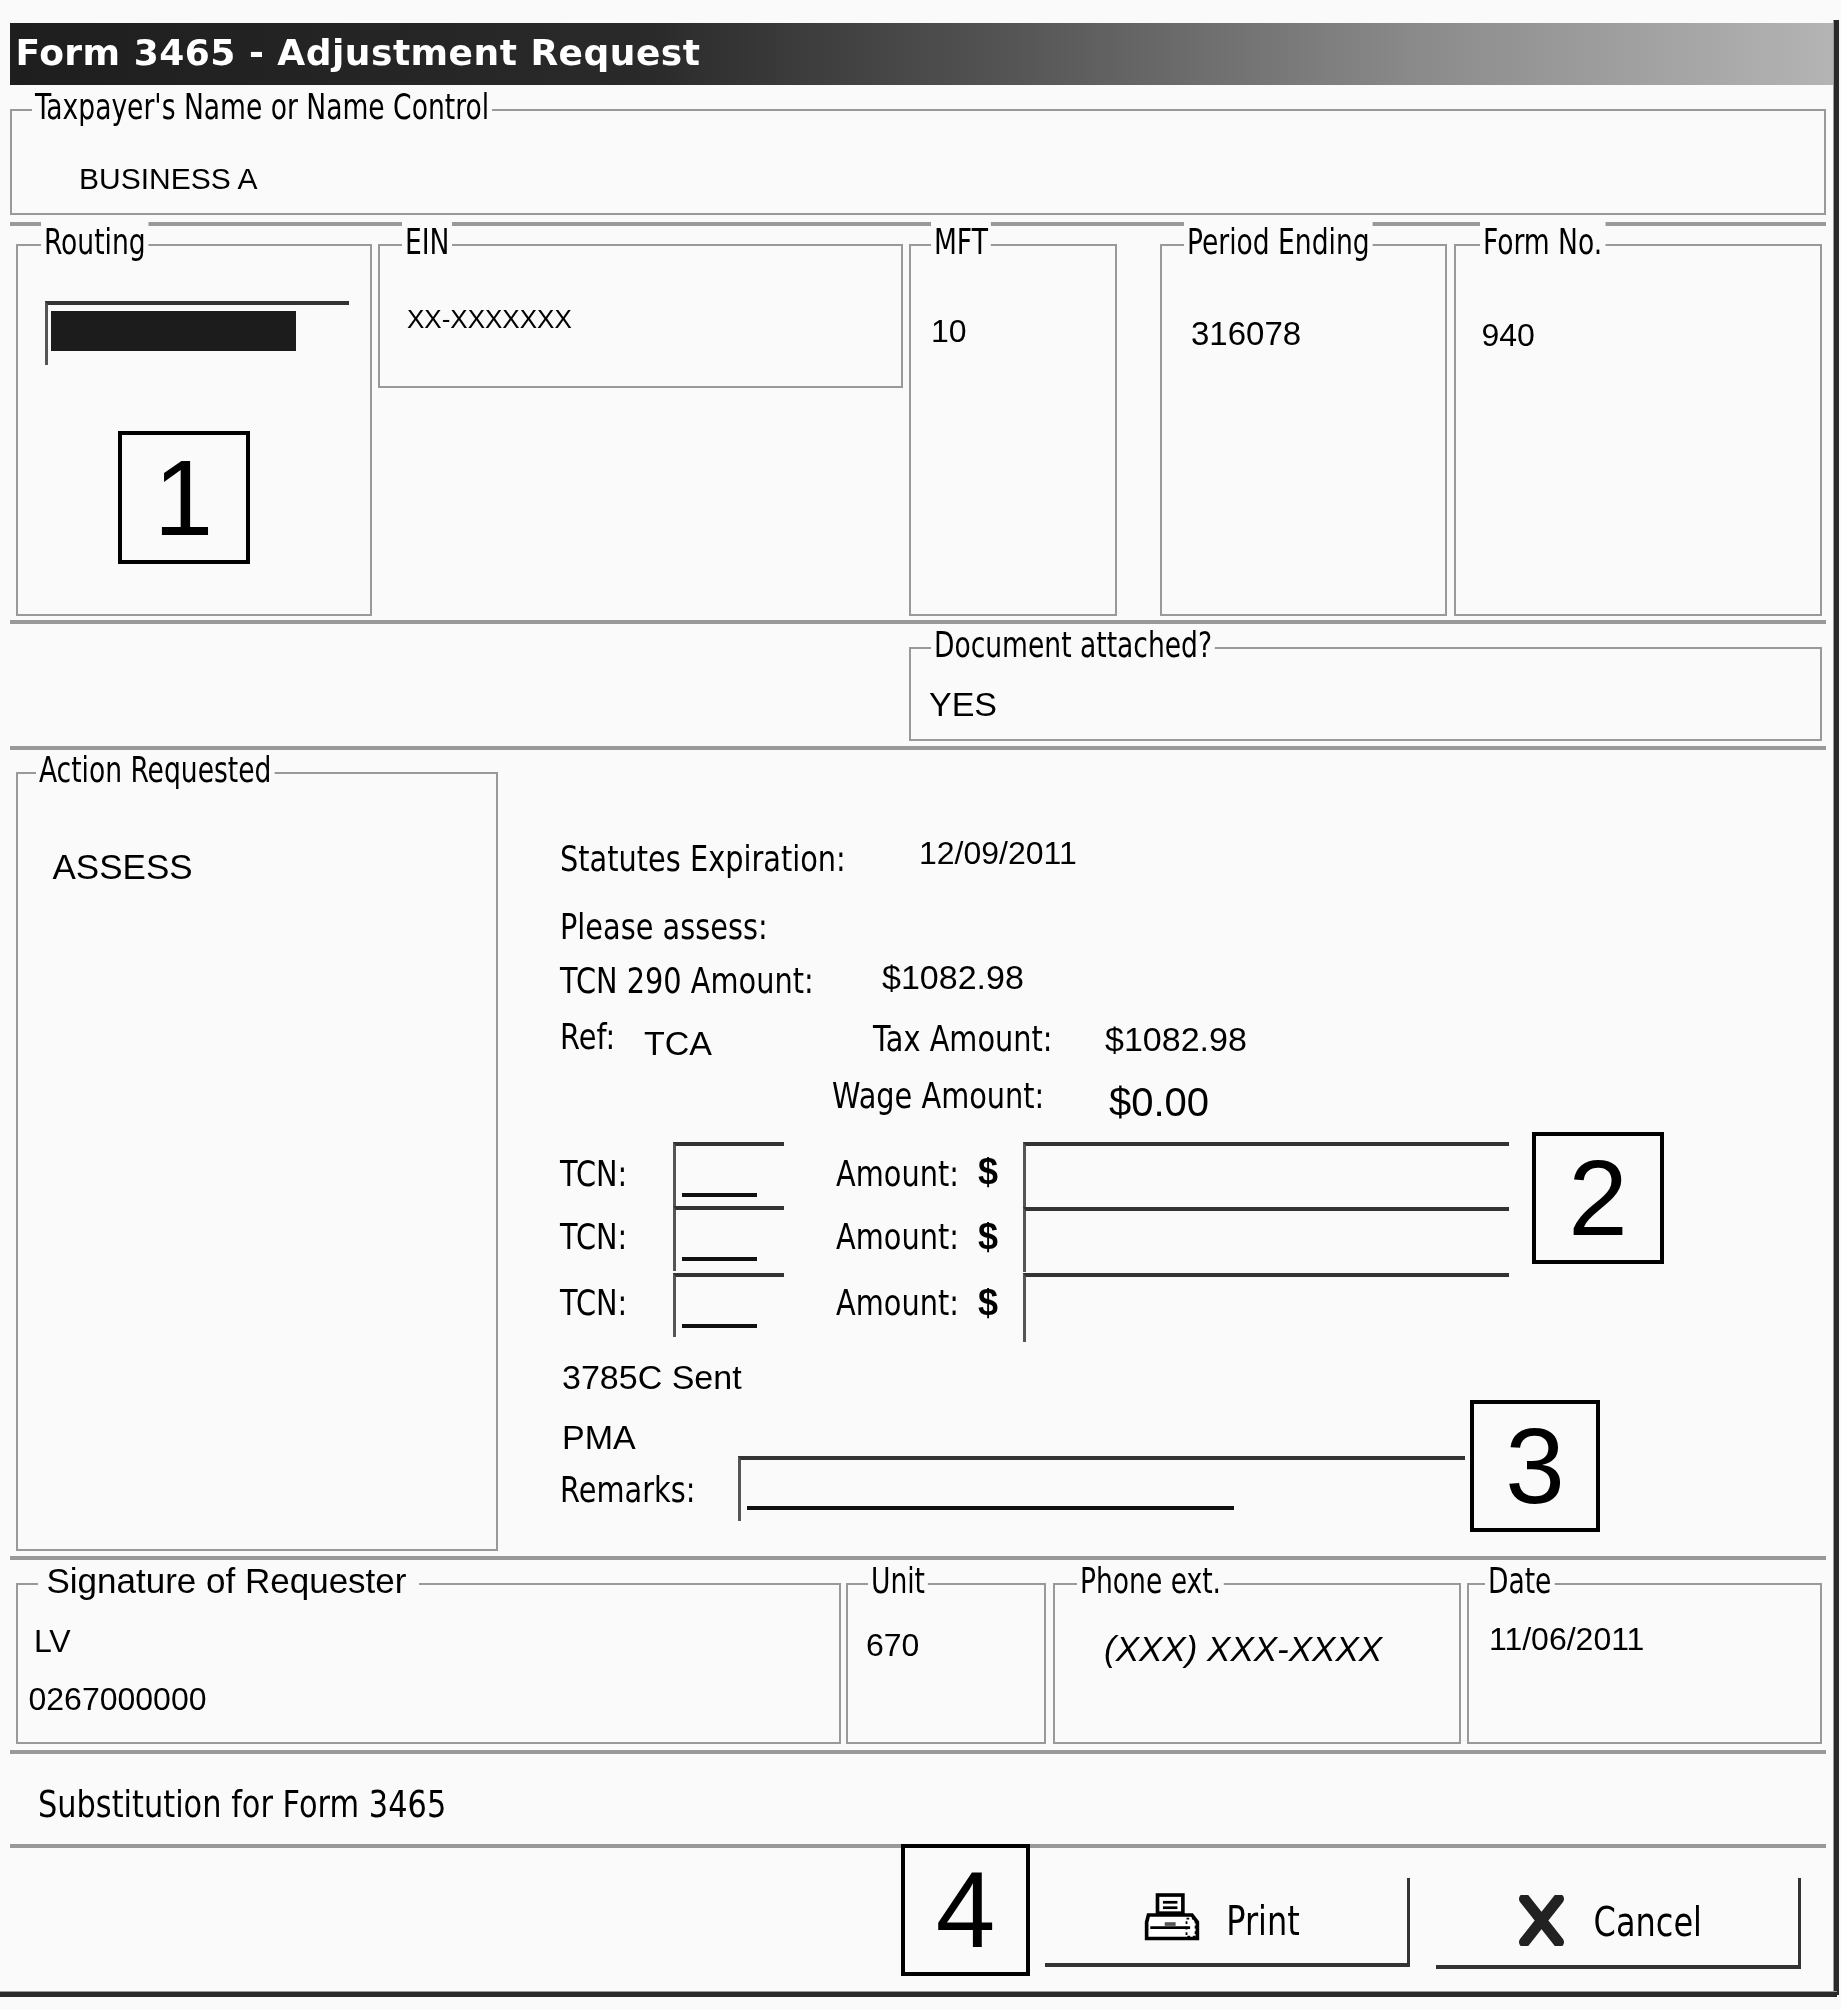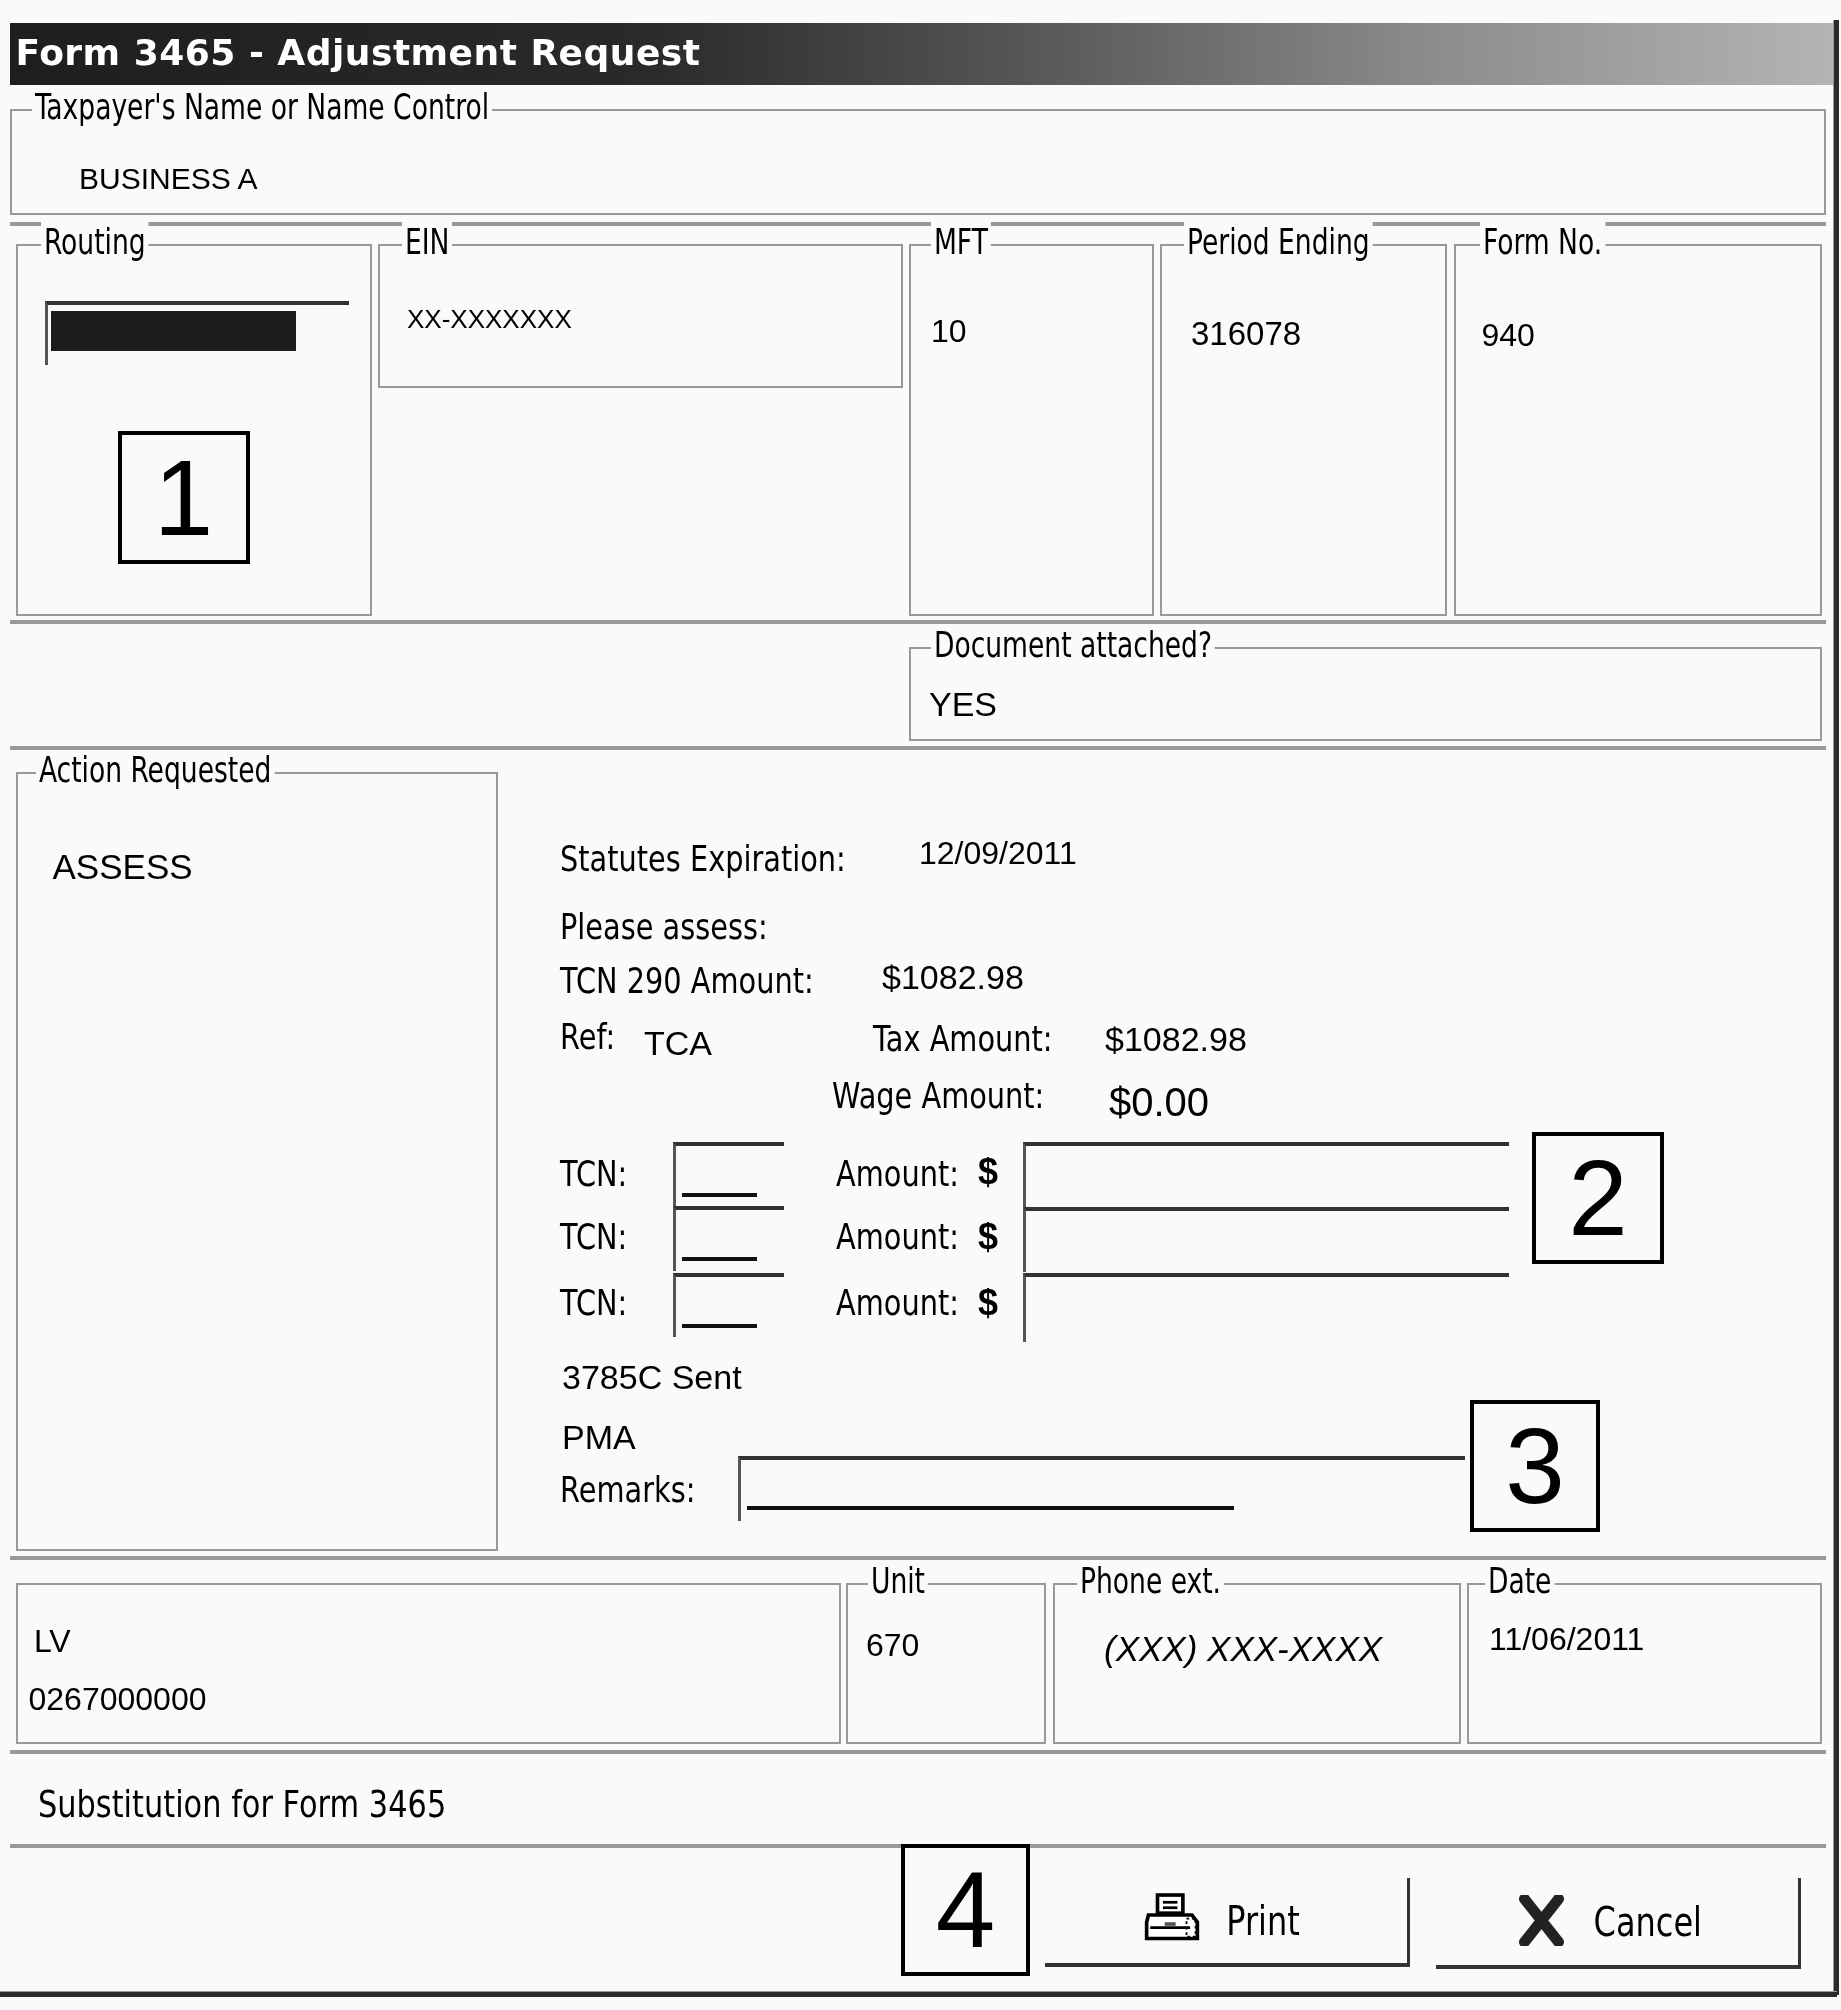--- a/index.html
+++ b/index.html
@@ -49,21 +49,21 @@
     <div class="redact" style="left:3.6px;top:5.5px;width:245px;height:40px;"></div>
   </div>
   <div class="callout" style="left:100px;top:185px;width:132px;height:133px;">1</div>
 </div>
 
 <div class="group" style="left:378px;top:244px;width:525px;height:144px;">
   <span class="legend" style="left:22px;">EIN</span>
   <span class="val" style="left:27px;top:58px;font-size:26px;">XX-XXXXXXX</span>
 </div>
 
-<div class="group" style="left:909px;top:244px;width:245px;height:372px;">
+<div class="group" style="left:909px;top:244px;width:208px;height:372px;">
   <span class="legend" style="left:20px;">MFT</span>
   <span class="val" style="left:20px;top:67px;">10</span>
 </div>
 
 <div class="group" style="left:1160px;top:244px;width:287px;height:372px;">
   <span class="legend" style="left:22px;">Period Ending</span>
   <span class="val" style="left:29px;top:69px;font-size:33px;">316078</span>
 </div>
 
 <div class="group" style="left:1454px;top:244px;width:368px;height:372px;">
@@ -125,20 +125,21 @@
 <span class="val" style="left:562px;top:1418px;font-size:34px;">PMA</span>
 <span class="sans-cond" style="left:560px;top:1469px;">Remarks:</span>
 <div class="field" style="left:738px;top:1456px;width:727px;height:65px;">
   <span class="underscore" style="left:5.5px;top:46px;width:487px;"></span>
 </div>
 <div class="callout" style="left:1470px;top:1400px;width:130px;height:132px;">3</div>
 
 <div class="hline" style="left:10px;top:1556px;width:1816px;"></div>
 
 <div class="group" style="left:15.5px;top:1583px;width:825px;height:161px;">
+  <span class="legend" style="left:20px;font-family:'Liberation Sans',sans-serif;font-size:35px;transform:none;padding:0 12.7px 0 9px;">Signature of Requester</span>
   <span class="val" style="left:16.4px;top:38px;">LV</span>
   <span class="val" style="left:11px;top:96px;">0267000000</span>
 </div>
 <div class="group" style="left:846px;top:1583px;width:200px;height:161px;">
   <span class="legend" style="left:20px;">Unit</span>
   <span class="val" style="left:18px;top:42px;">670</span>
 </div>
 <div class="group" style="left:1053px;top:1583px;width:408px;height:161px;">
   <span class="legend" style="left:22px;">Phone ext.</span>
   <span class="val" style="left:49px;top:44px;font-size:35px;font-style:italic;">(XXX) XXX-XXXX</span>

